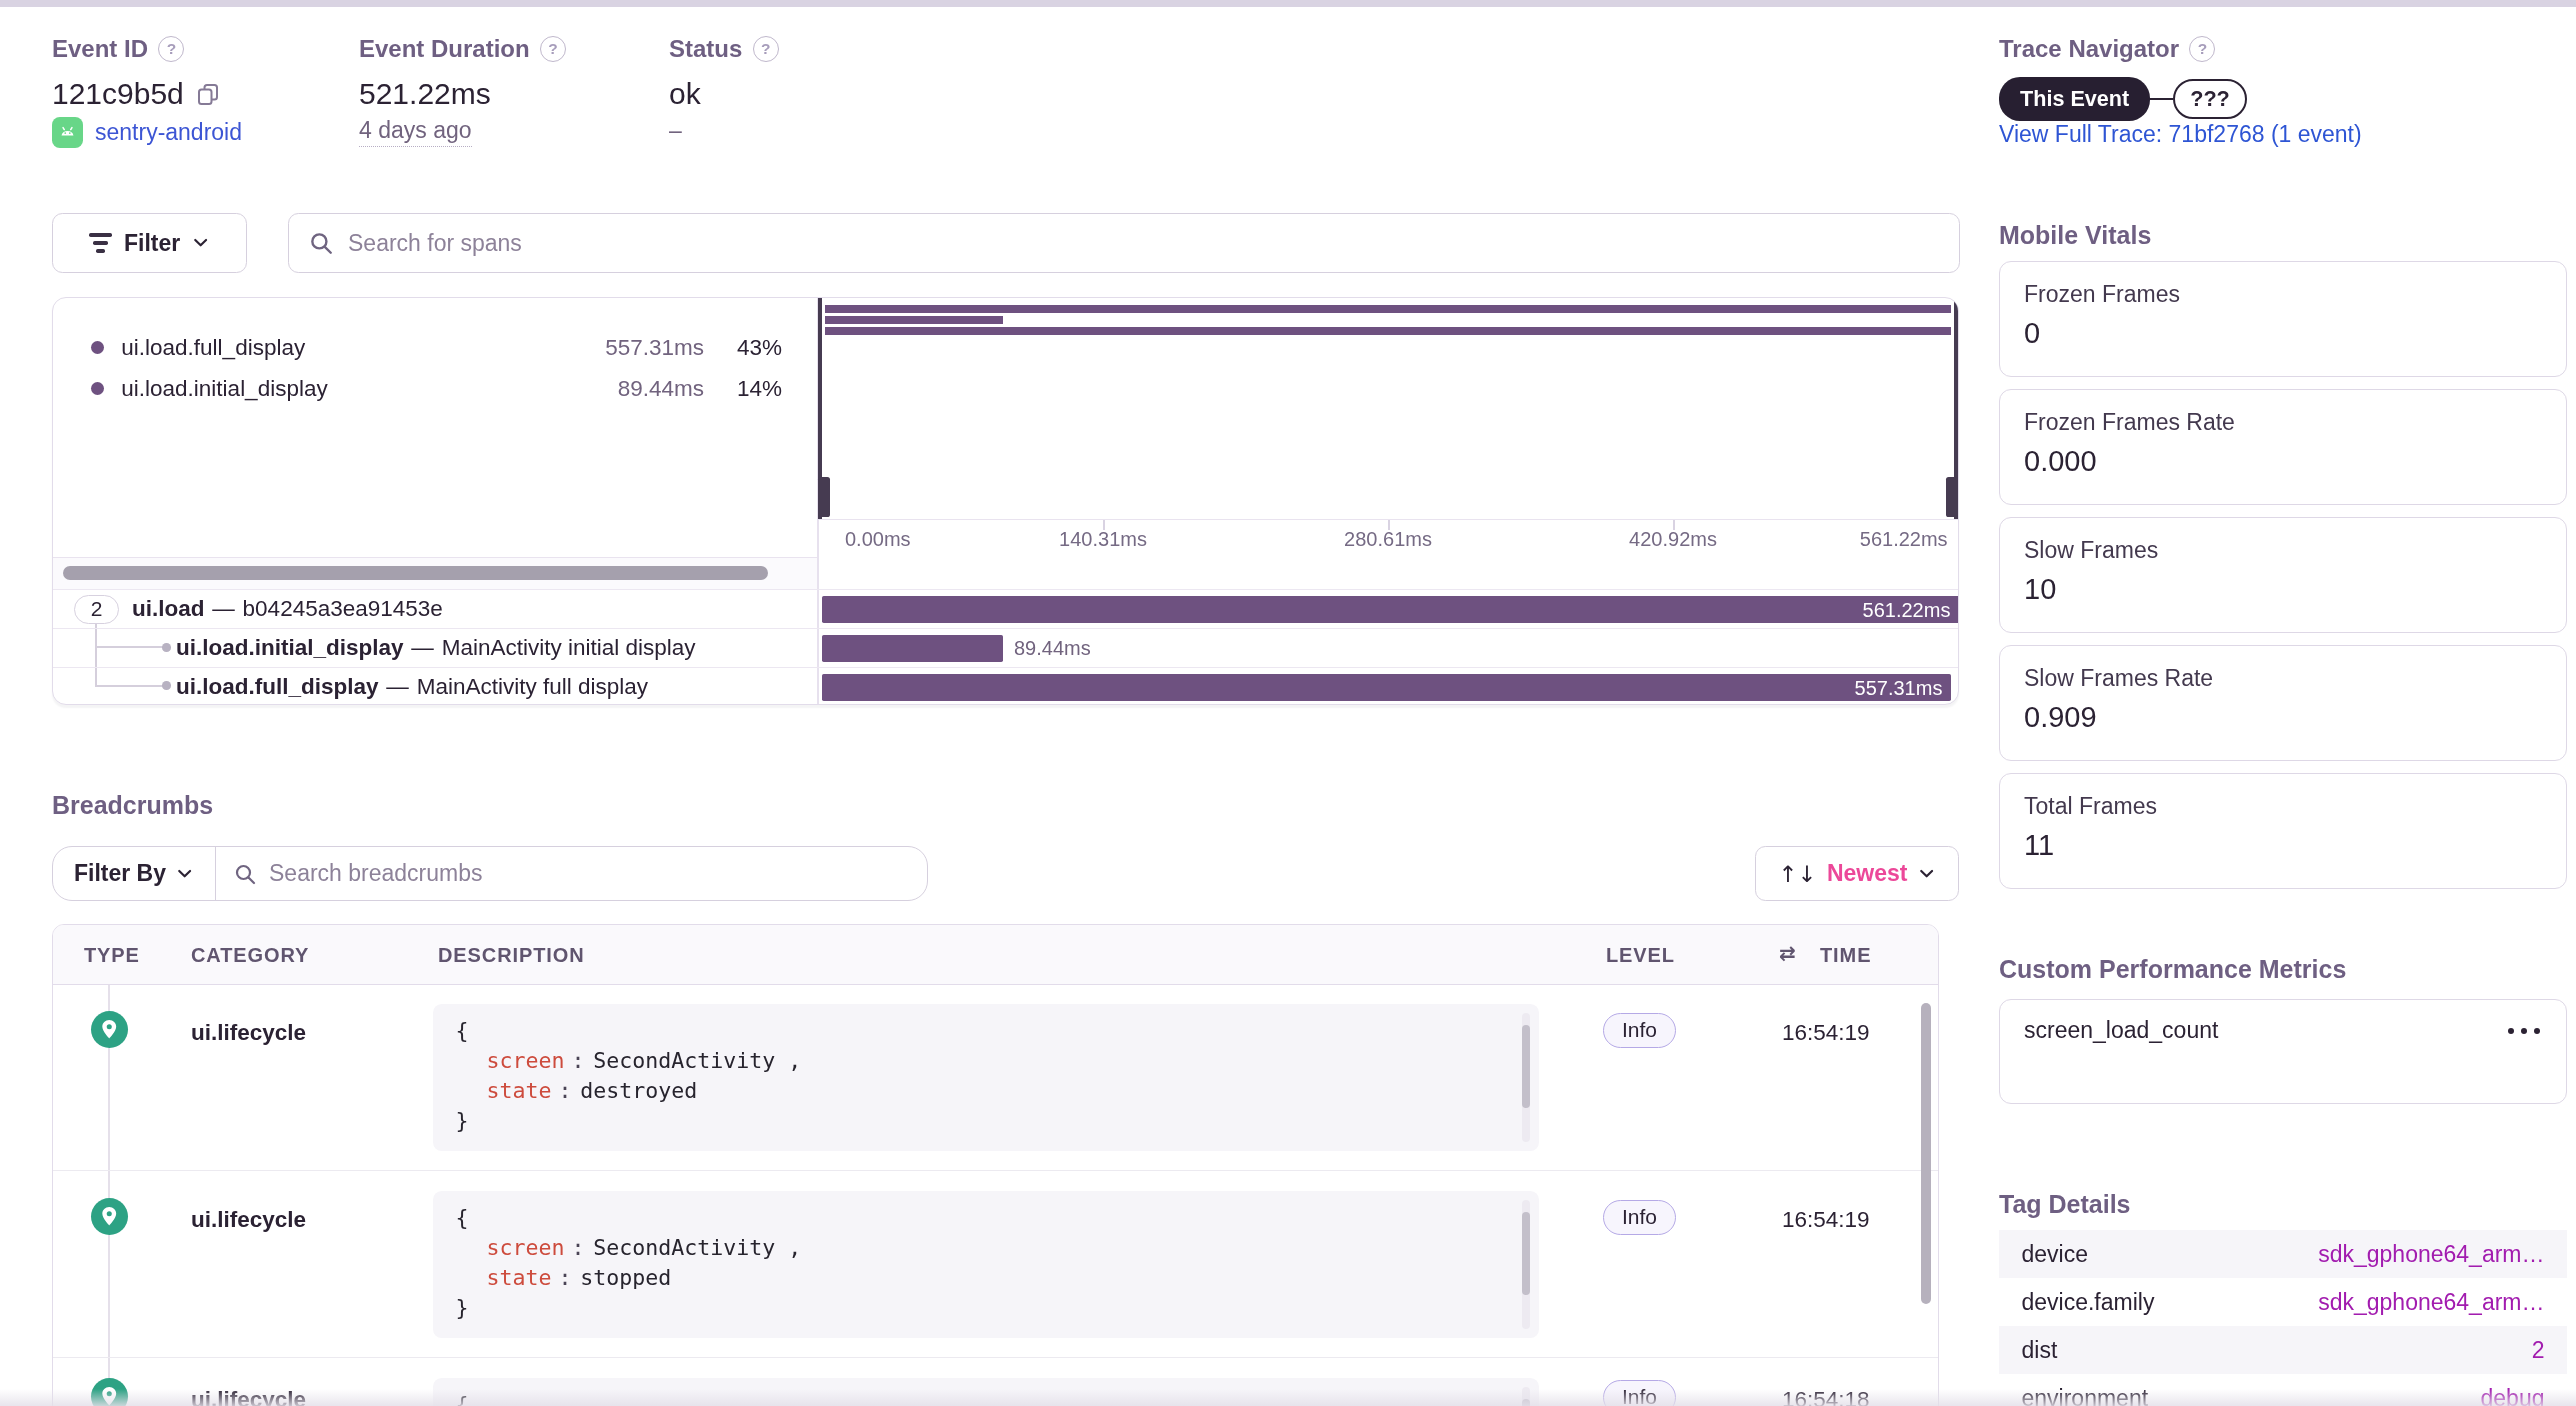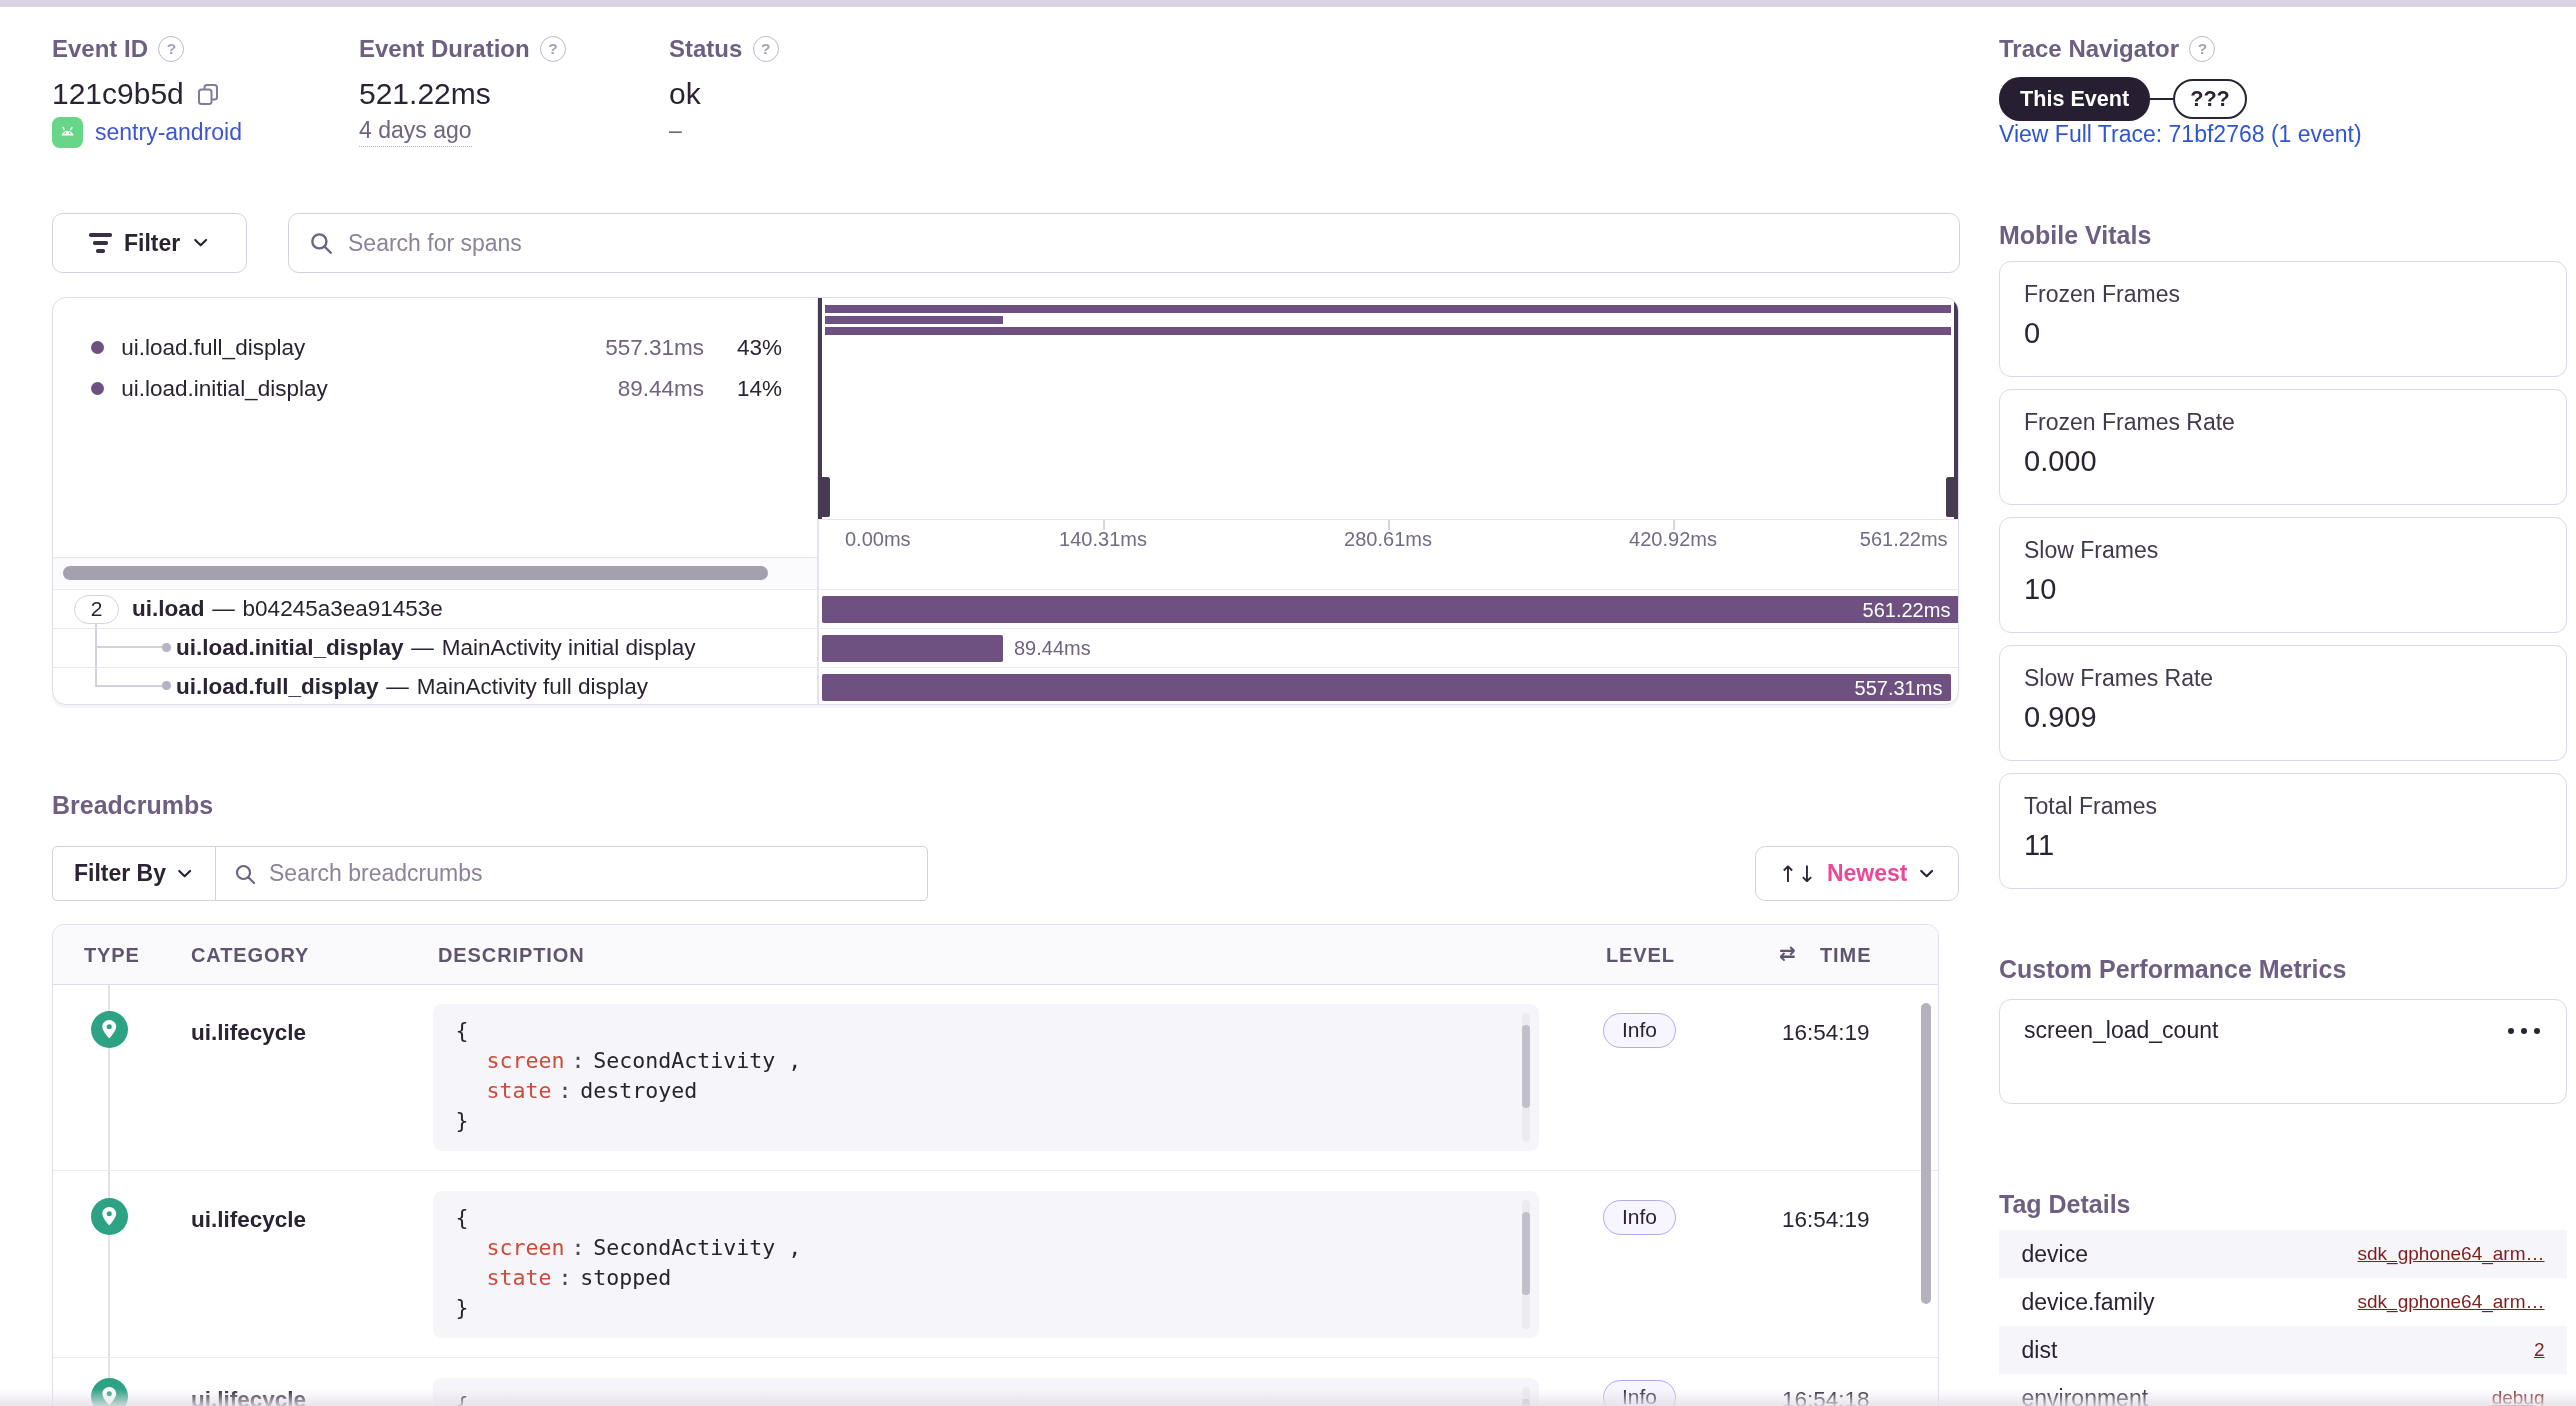--- a/index.html
+++ b/index.html
@@ -89,21 +89,21 @@
   .tree-bar { position:absolute; top:6px; height:27px; background:#6e5180; border-radius:1.7px; }
   .bar-label-in { position:absolute; right:8.6px; top:50%; transform:translateY(-50%);
     font-size:20px; color:#fff; }
   .bar-label-out { position:absolute; top:50%; transform:translateY(-50%);
     font-size:20px; color:#71637e; }
 
   
   .section-title { font-size:25px; font-weight:600; color:#6e5f82; }
   .bc-title { left:52px; top:791px; }
   .bc-filter { left:52px; top:846px; width:876px; height:55px; border:1.7px solid #d6d0de;
-    border-radius:5px; background:#fff; display:flex; align-items:stretch; }
+    border-radius:20px; background:#fff; display:flex; align-items:stretch; }
   .bc-filter-left { display:flex; align-items:center; gap:10.4px; padding:0 21px;
     border-right:1.7px solid #d6d0de; cursor:pointer; }
   .bc-filter-label { font-size:23px; font-weight:600; color:#2b2233; }
   .bc-search { flex:1; display:flex; align-items:center; gap:12px; padding:0 17.3px; }
   .bc-search input { border:none; outline:none; flex:1; font-size:23px;
     font-family:"Liberation Sans", sans-serif; color:#2b2233; background:transparent; }
   .bc-search input::placeholder { color:#8d8299; }
   .newest-btn { left:1755px; top:846px; width:204px; height:55px; border:1.7px solid #d6d0de;
     border-radius:10.4px; background:#fff; display:flex; align-items:center; justify-content:center;
     gap:10.4px; cursor:pointer; }
@@ -151,21 +151,21 @@
   .metric-top { display:flex; align-items:center; justify-content:space-between; }
   .metric-name { font-size:23px; color:#2b2233; }
   .metric-value { margin-top:7px; font-size:28.5px; color:#2b2233; }
   .dots-btn { display:flex; gap:7px; cursor:pointer; padding:5.2px 1.7px; }
   .dots-btn i { width:6px; height:6px; border-radius:50%; background:#2b2233; display:block; }
   .sb-title-td { left:1999px; top:1190px; }
   .tags { left:1999px; top:1230px; width:568px; }
   .tag-row { height:48px; display:flex; align-items:center; justify-content:space-between; padding:0 22.5px; }
   .tag-row.alt { background:#f6f5f9; }
   .tag-key { font-size:23px; color:#2b2233; }
-  .tag-val { font-size:19px; color:#7f1d1d;text-decoration:underline; }
+  .tag-val { font-size:23px; color:#a21caf; }
 
   .bottom-fade { left:0; right:0; bottom:0; height:17.3px; pointer-events:none;
     background:linear-gradient(to bottom, rgba(232,228,237,0), rgba(228,224,233,.85)); }
 
   svg { display:block; }
 </style>
 </head>
 <body>
 
 <div id="app">

